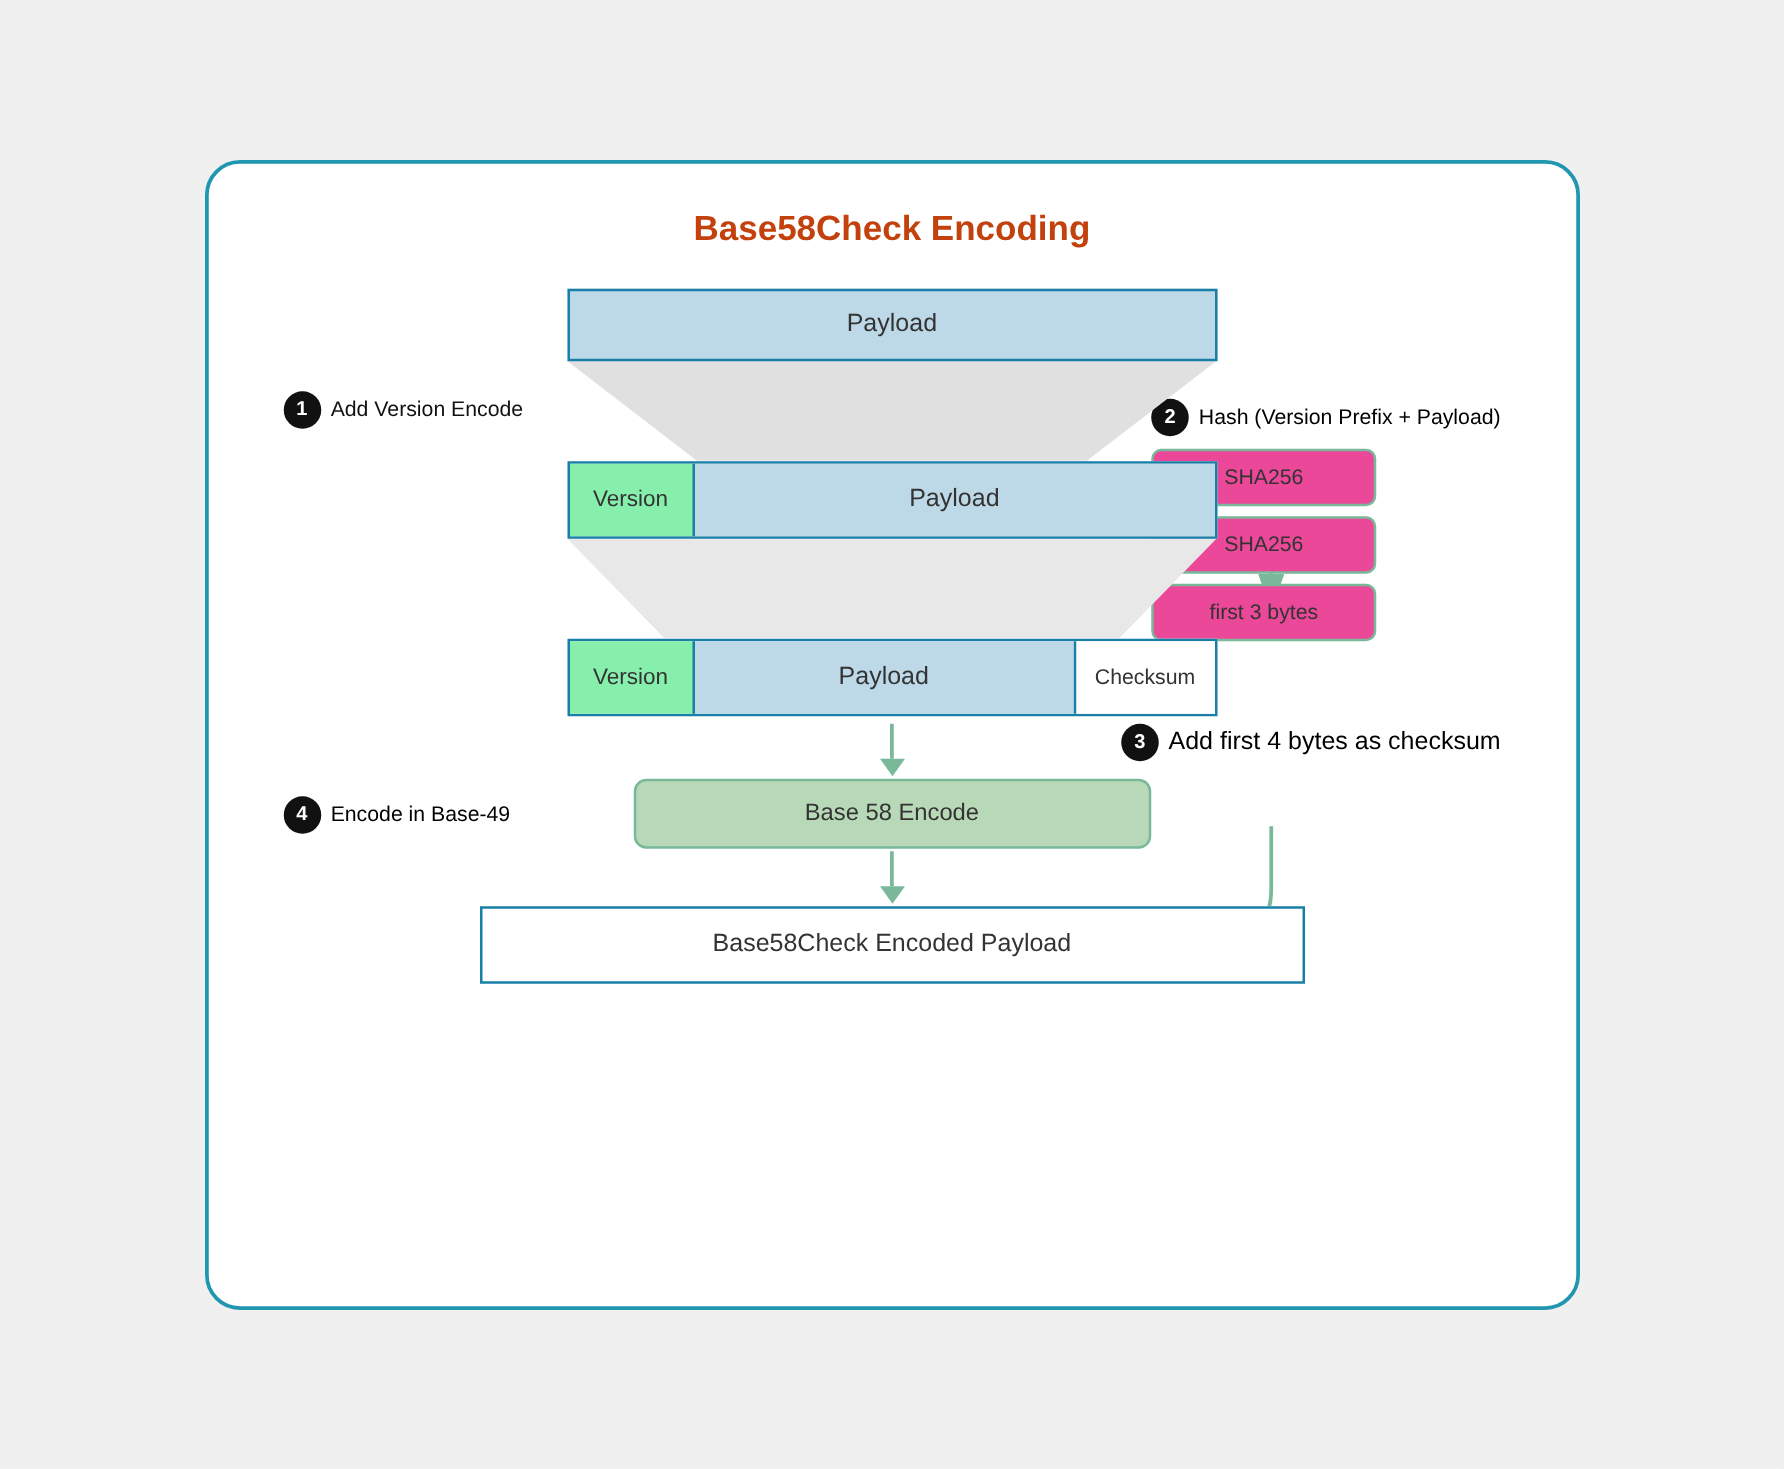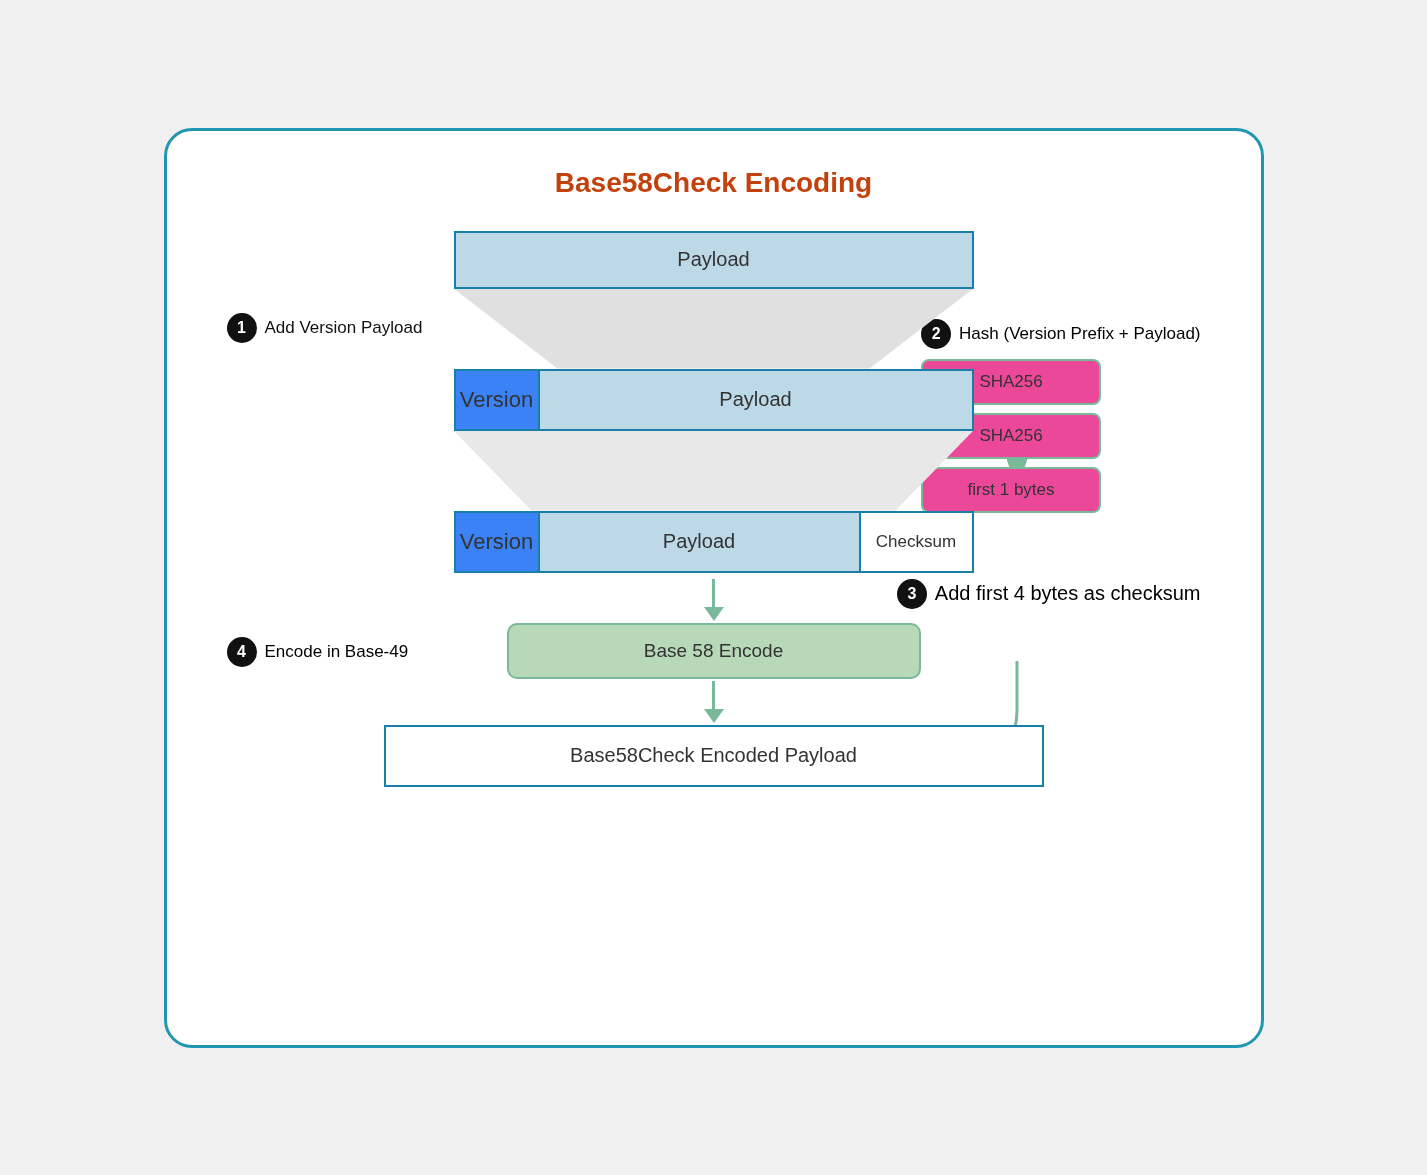--- a/index.html
+++ b/index.html
@@ -87,27 +87,27 @@
       width: 520px;
       height: 62px;
       display: flex;
       align-items: stretch;
       position: relative;
       z-index: 2;
       background: white;
     }
     .version-cell {
       border-right: 2.5px solid #1a7fa8;
-      width: 84px;
-      display: flex;
-      align-items: center;
-      justify-content: center;
-      font-size: 22px;
-      color: #333;
-      background: #3b82f6;
+      width: 100px;
+      display: flex;
+      align-items: center;
+      justify-content: center;
+      font-size: 18px;
+      color: #333;
+      background: #86efac;
     }
     .payload-cell-blue {
       flex: 1;
       background: #bdd9e8;
       display: flex;
       align-items: center;
       justify-content: center;
       font-size: 20px;
       color: #333;
     }
@@ -261,21 +261,21 @@
     </div>
 
     <div style="position:relative; height:80px; margin-bottom:0;">
 
       <div style="position:absolute; left:50%; transform:translateX(-50%); width:520px; height:80px; background:#e0e0e0; clip-path:polygon(0 0, 100% 0, 80% 100%, 20% 100%); z-index:1;"></div>
 
       <div class="step1-label" style="top:24px;">
         <div class="step-circle">
           <span>1</span>
         </div>
-        <span>Add Version Payload</span>
+        <span>Add Version Encode</span>
       </div>
     </div>
 
     <div style="position:relative;">
       <div class="row1-box-wrapper">
         <div class="row1-box">
           <div class="version-cell">
             <span>Version</span>
           </div>
           <div class="payload-cell-blue">
@@ -295,21 +295,21 @@
 
         <div class="sha-box">
           <span>SHA256</span>
         </div>
         <div style="height:8px;"></div>
         <div class="sha-box">
           <span>SHA256</span>
         </div>
         <div style="height:8px;"></div>
         <div class="sha-box">
-          <span>first 1 bytes</span>
+          <span>first 3 bytes</span>
         </div>
       </div>
     </div>
 
     <div style="position:relative; height:80px; margin-bottom:0;">
       <div style="position:absolute; left:50%; transform:translateX(-50%); width:520px; height:80px; background:#e8e8e8; clip-path:polygon(0 0, 100% 0, 85% 100%, 15% 100%); z-index:1;"></div>
     </div>
 
     <div style="position:relative;">
       <div class="row2-box-wrapper">

